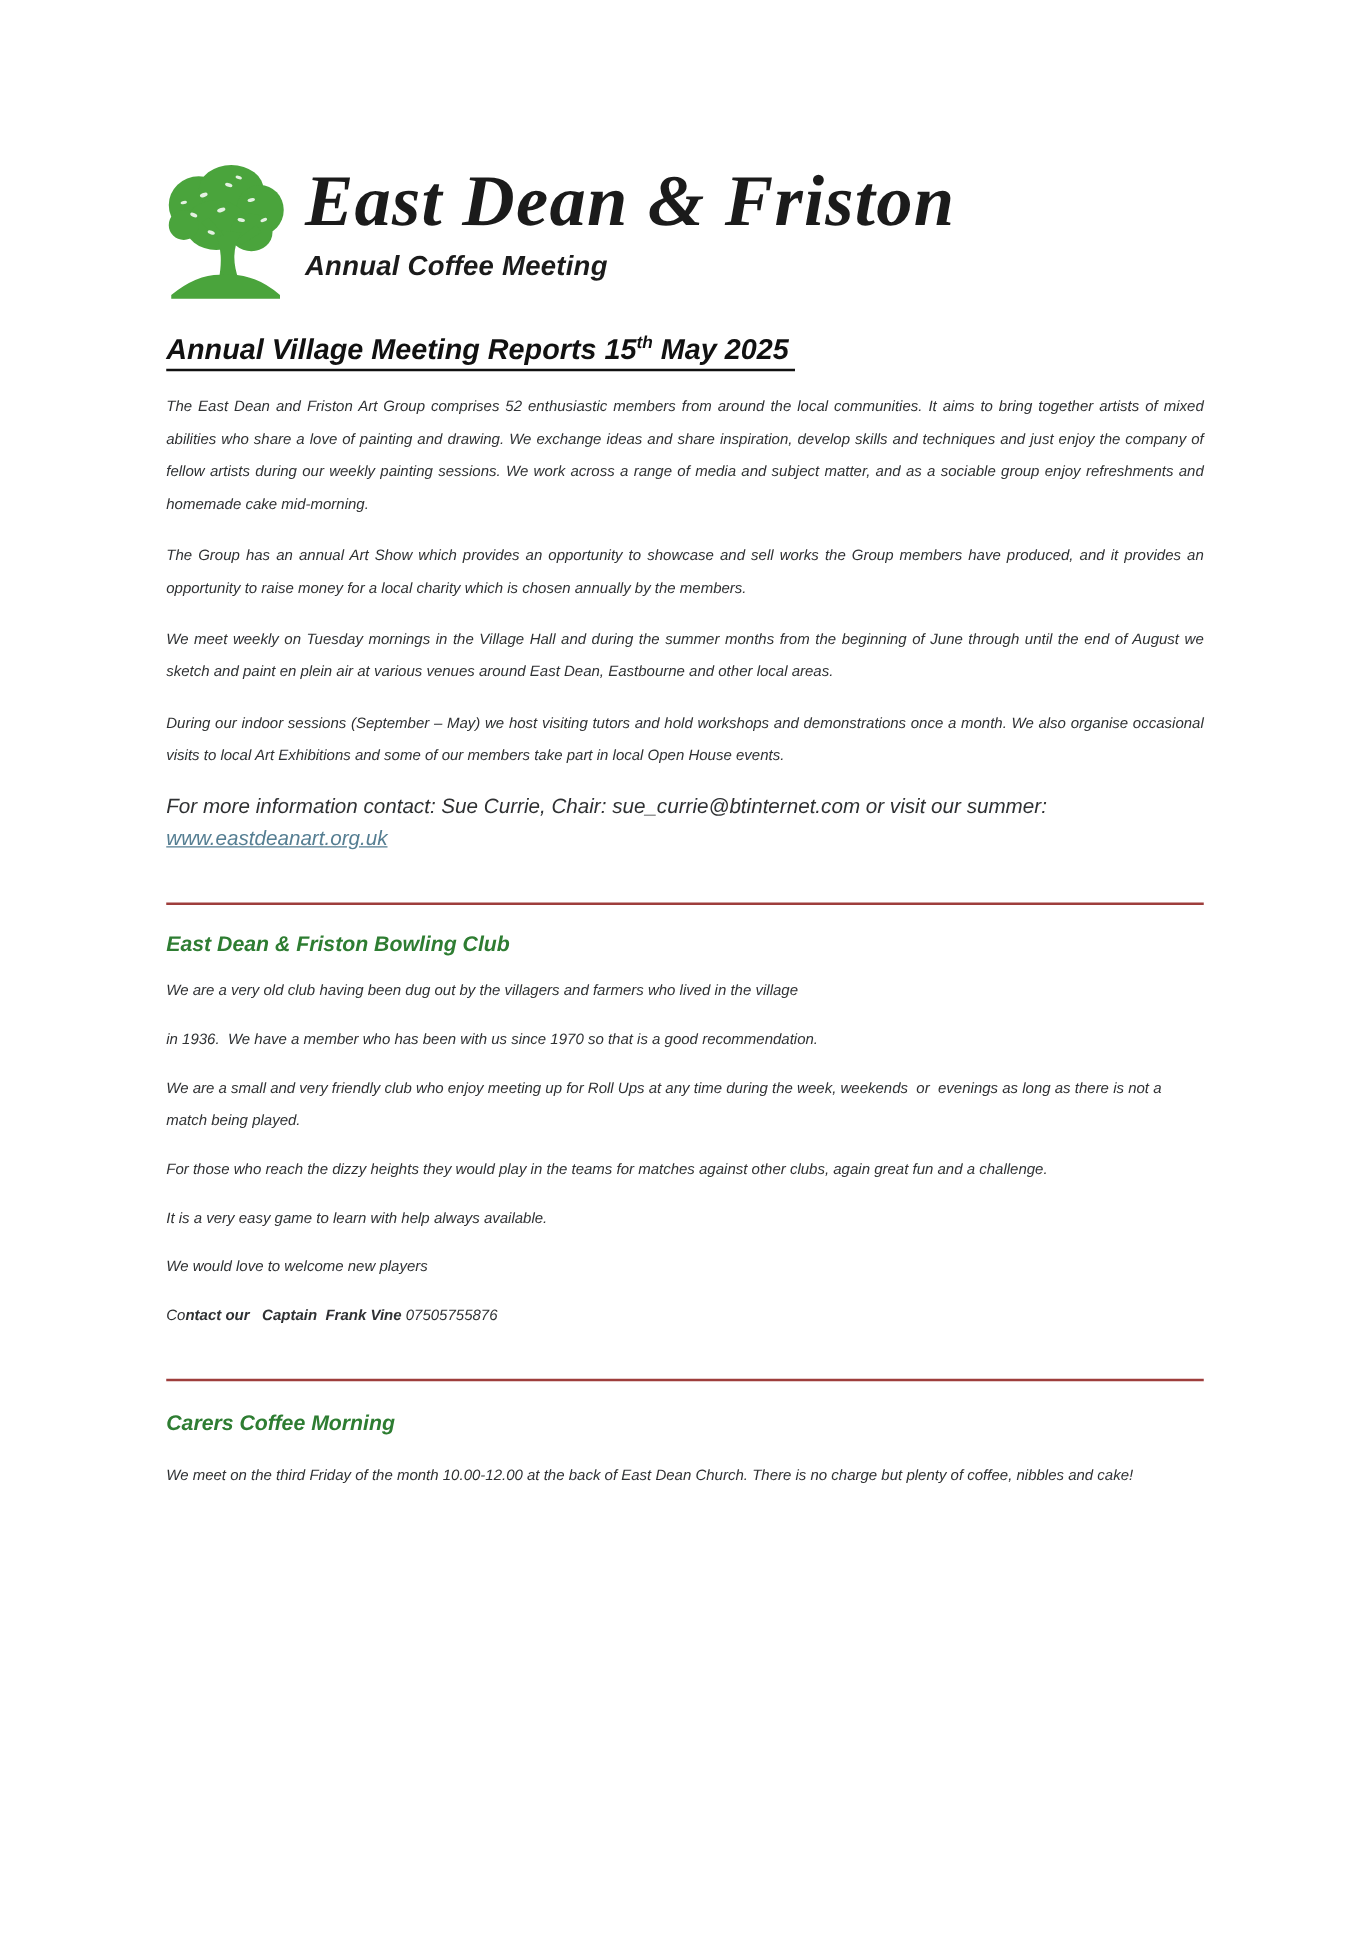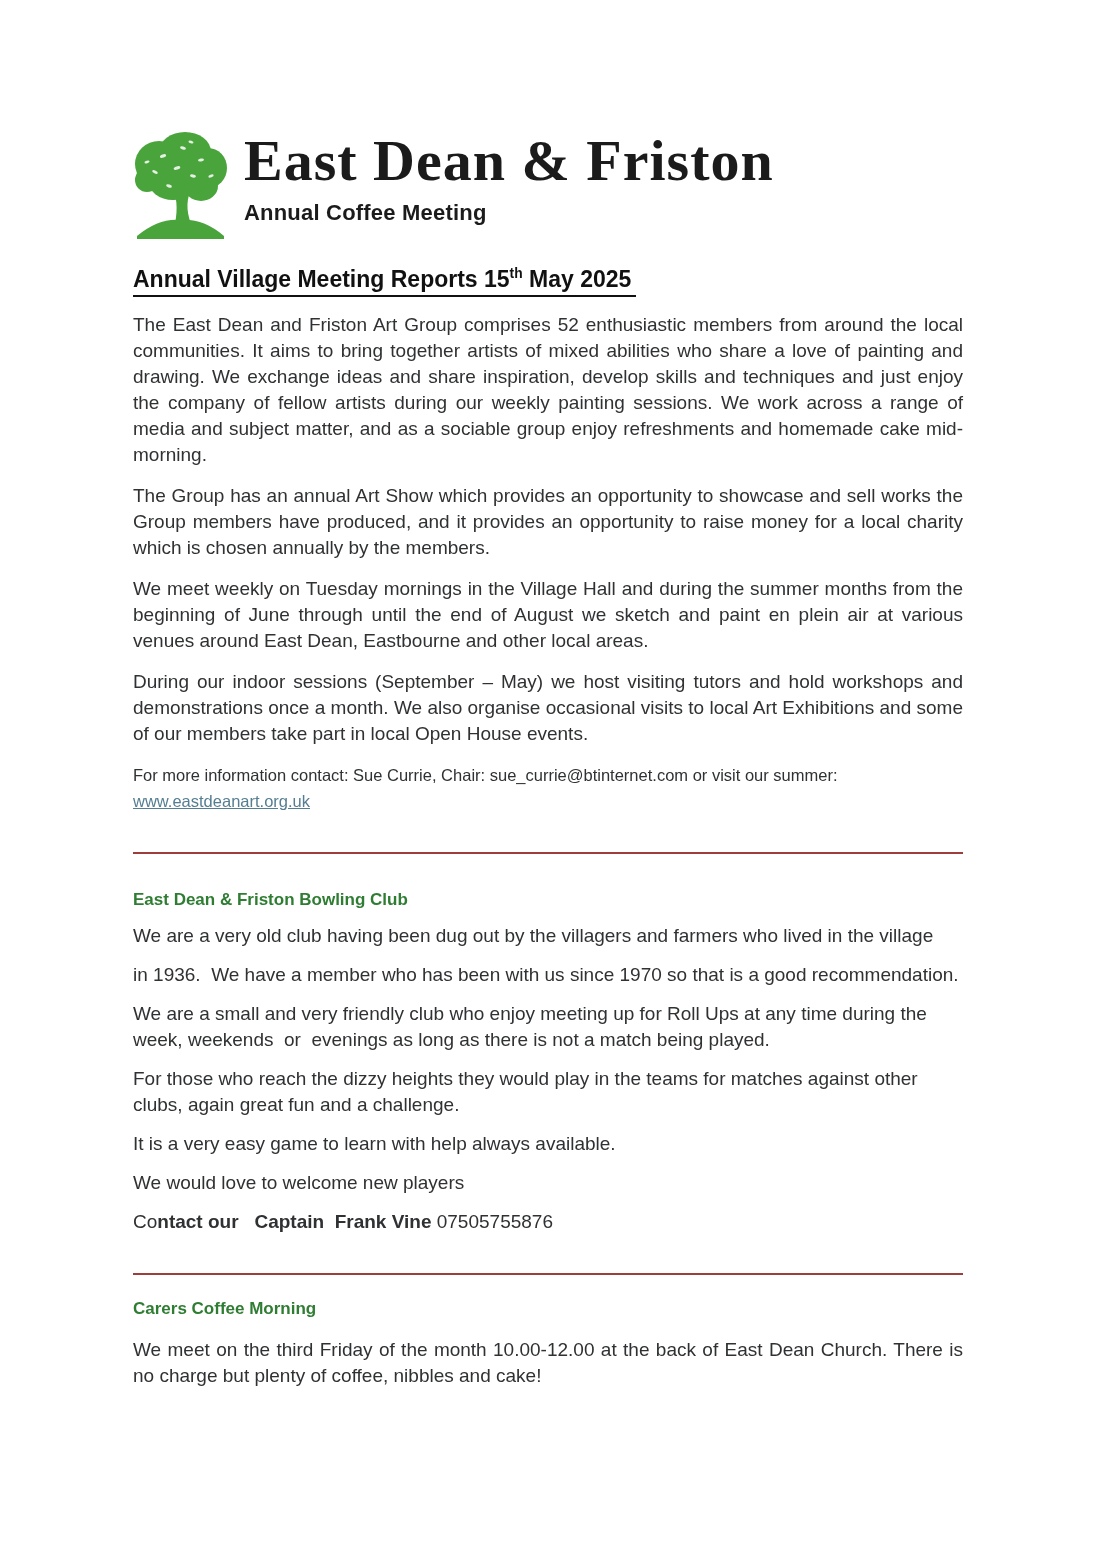--- a/index.html
+++ b/index.html
@@ -14,20 +14,21 @@
   body{
     font-family:"Liberation Sans","DejaVu Sans",sans-serif;
     color:var(--text);
   }
   .page{
     width:1094px;
     height:1548px;
     background:#ffffff;
     padding:128px 131px 40px 133px;
     overflow:hidden;
+    font-style:italic;
   }
   
   .logo-row{
     display:flex;
     align-items:flex-start;
     gap:16px;
   }
   .tree-icon{flex:0 0 auto;width:95px;height:112px;}
   .logo-text{padding-top:2px;}
   .logo-title{
@@ -66,41 +67,41 @@
   }
   .section-heading{
     margin-top:24px;
     font-size:17px;
     font-weight:700;
     color:var(--heading-green);
   }
   
   .para{
     margin-top:15px;
-    font-size:19px;
+    font-size:12px;
     line-height:26px;
     white-space:pre-wrap;
   }
   .justified .para{text-align:justify;}
   .bowling .para{margin-top:13px;}
   .contact-line{margin-top:15px;font-size:16.5px;line-height:26px;white-space:pre-wrap;}
   .website-link{
     color:var(--link-blue);
     text-decoration:underline;
     cursor:pointer;
   }
   .contact-bold{font-weight:700;margin-top:48px;}
   .divider{
     margin-top:38px;
     border:none;
     border-top:2px solid var(--divider-red);
     height:0;
     width:100%;
   }
-  .bowling .section-heading{margin-top:36px;}
+  .bowling .section-heading{margin-top:22px;}
   .carers .para{margin-top:18px;}
 </style>
 </head>
 <body>
 
 <div class="page">
 
   <div class="logo-row">
     <svg class="tree-icon" viewBox="0 0 95 112" aria-hidden="true">
       <g fill="var(--logo-green)">

